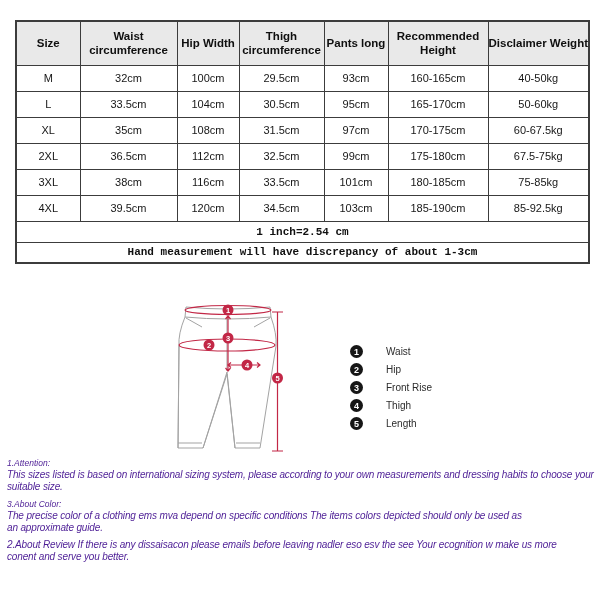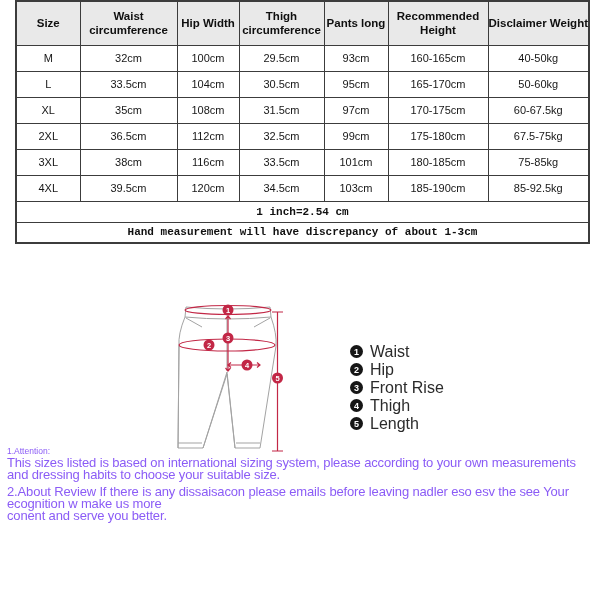--- a/index.html
+++ b/index.html
@@ -13,21 +13,21 @@
   html,body{width:600px;height:600px;}
   body{
     position:relative;
     background:#ffffff;
     font-family:"Liberation Sans", sans-serif;
     overflow:hidden;
     color:#111;
   }
   
   .size-table{
-    position:absolute; left:15px; top:0; width:573px;
+    position:absolute; left:15px; top:20px; width:573px;
     border-collapse:collapse; table-layout:fixed;
     border:2px solid var(--border-color);
     padding-left:8px;
   }
   .size-table th,.size-table td{
     border:1px solid var(--border-color);
     text-align:center; vertical-align:middle;
     overflow:hidden;
   }
   .size-table thead th{
@@ -49,26 +49,26 @@
   .badge-circle{fill:var(--marker-color); stroke:none;}
   .badge-num{fill:#fff; font-size:7.5px; font-weight:bold; text-anchor:middle; font-family:"Liberation Sans",sans-serif;}
   .legend{position:absolute; left:350px; top:49px;}
   .legend-item{display:flex; align-items:center; margin-bottom:5px; height:13px;}
   .legend-item .badge{
     width:13px; height:13px; border-radius:50%; background:var(--legend-badge);
     color:#fff; font-size:9px; font-weight:bold;
     display:inline-flex; align-items:center; justify-content:center;
     margin-right:7px; flex:0 0 13px;
   }
-  .legend-label{font-size:16px; color:#2b2b2b;}
+  .legend-label{font-size:10px; color:#2b2b2b;margin-left:16px;}
   
-  .notes{position:absolute; left:7px; top:445px; width:591px; color:#8b5cf6;}
+  .notes{position:absolute; left:7px; top:457px; width:591px; color:#4c1d95;font-style:italic;}
   .note{margin-bottom:5px;}
   .note-title{font-size:8.5px; line-height:12px;}
-  .note-body{font-size:13px; line-height:12px; white-space:pre-line; letter-spacing:-0.15px;}
+  .note-body{font-size:10px; line-height:12px; white-space:pre-line; letter-spacing:-0.15px;}
 </style>
 </head>
 <body>
 
 <table class="size-table">
   <colgroup>
     <col style="width:64px">
       <col style="width:97px">
       <col style="width:62px">
     <col style="width:85px">
@@ -231,16 +231,21 @@
 </div>
 
 <div class="notes">
     <div class="note">
       <div class="note-title">1.Attention:</div>
       <div class="note-body">This sizes listed is based on international sizing system, please according to your own measurements and dressing habits to choose your suitable size.</div>
     </div>
     <div class="note">
     </div>
     <div class="note">
+      <div class="note-title">3.About Color:</div>
+      <div class="note-body">The precise color of a clothing ems mva depend on specific conditions The items colors depicted should only be used as
+an approximate guide.</div>
+    </div>
+    <div class="note">
       <div class="note-body">2.About Review If there is any dissaisacon please emails before leaving nadler eso esv the see Your ecognition w make us more
 conent and serve you better.</div>
     </div>
   </div>
 
 </body></html>

